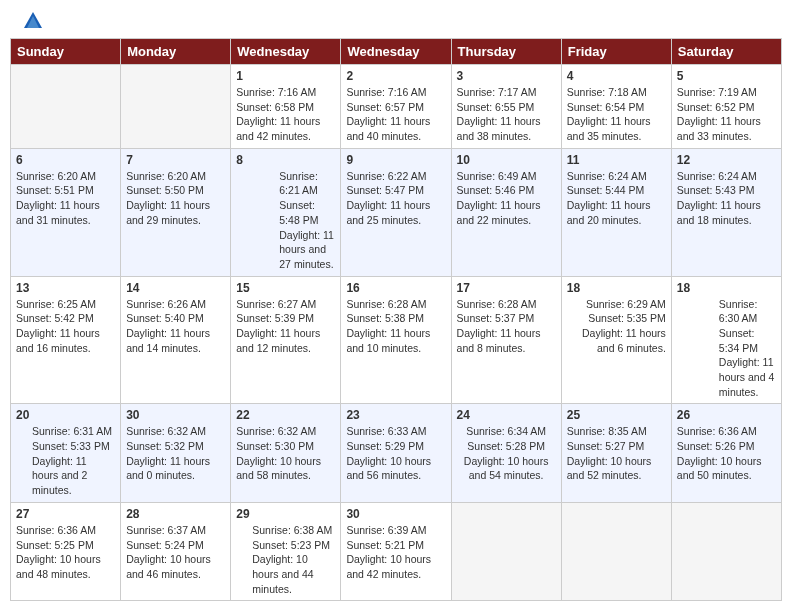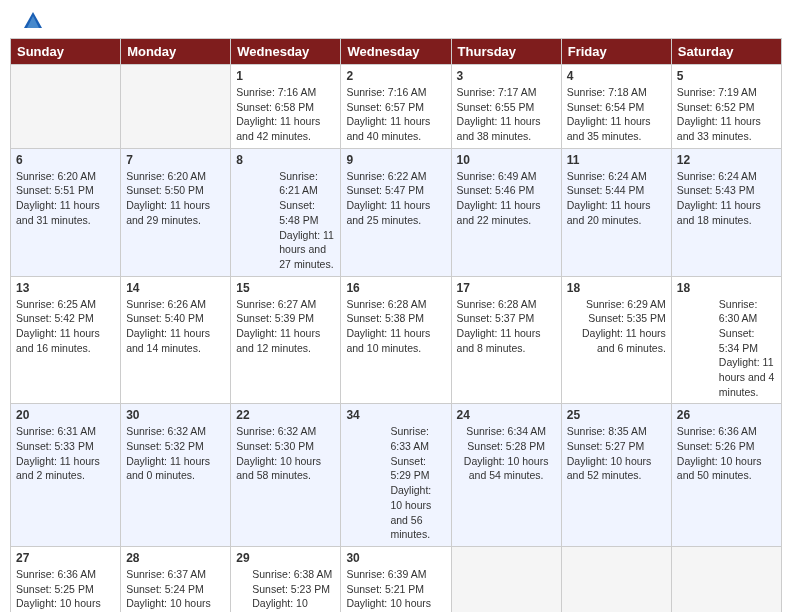--- a/index.html
+++ b/index.html
@@ -239,39 +239,39 @@
         <td>
           <span class="day-num">18</span>
           <div class="day-info" style="white-space: pre-line; margin-left: 42px;">Sunrise: 6:30 AM
 Sunset: 5:34 PM
 Daylight: 11 hours and 4 minutes.</div>
         </td>
       </tr>
       <tr class="row-alt">
         <td>
           <span class="day-num">20</span>
-          <div class="day-info" style="white-space: pre-line;">Sunrise: 6:31 AM
+          <div class="day-info" style="white-space: pre-line; margin-left: 16px;">Sunrise: 6:31 AM
 Sunset: 5:33 PM
 Daylight: 11 hours and 2 minutes.</div>
         </td>
         <td>
           <span class="day-num">30</span>
           <div class="day-info" style="white-space: pre-line;">Sunrise: 6:32 AM
 Sunset: 5:32 PM
 Daylight: 11 hours and 0 minutes.</div>
         </td>
         <td>
           <span class="day-num">22</span>
           <div class="day-info" style="white-space: pre-line;">Sunrise: 6:32 AM
 Sunset: 5:30 PM
 Daylight: 10 hours and 58 minutes.</div>
         </td>
         <td>
-          <span class="day-num">34</span>
-          <div class="day-info" style="white-space: pre-line; margin-left: 44px;">Sunrise: 6:33 AM
+          <span class="day-num">23</span>
+          <div class="day-info" style="white-space: pre-line;">Sunrise: 6:33 AM
 Sunset: 5:29 PM
 Daylight: 10 hours and 56 minutes.</div>
         </td>
         <td>
           <span class="day-num">24</span>
           <div class="day-info" style="white-space: pre-line; text-align: center;">Sunrise: 6:34 AM
 Sunset: 5:28 PM
 Daylight: 10 hours and 54 minutes.</div>
         </td>
         <td>

